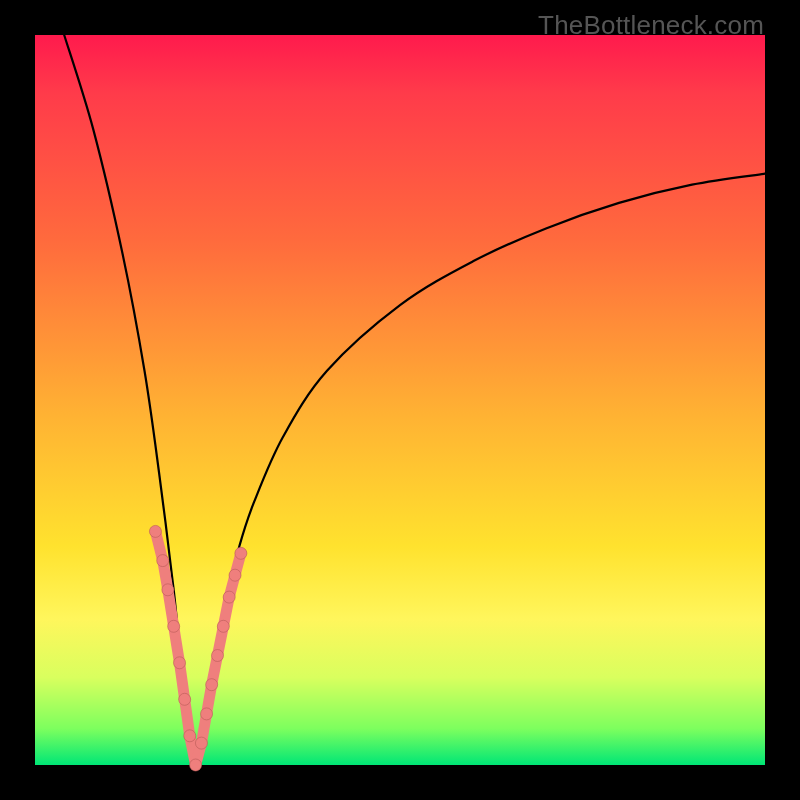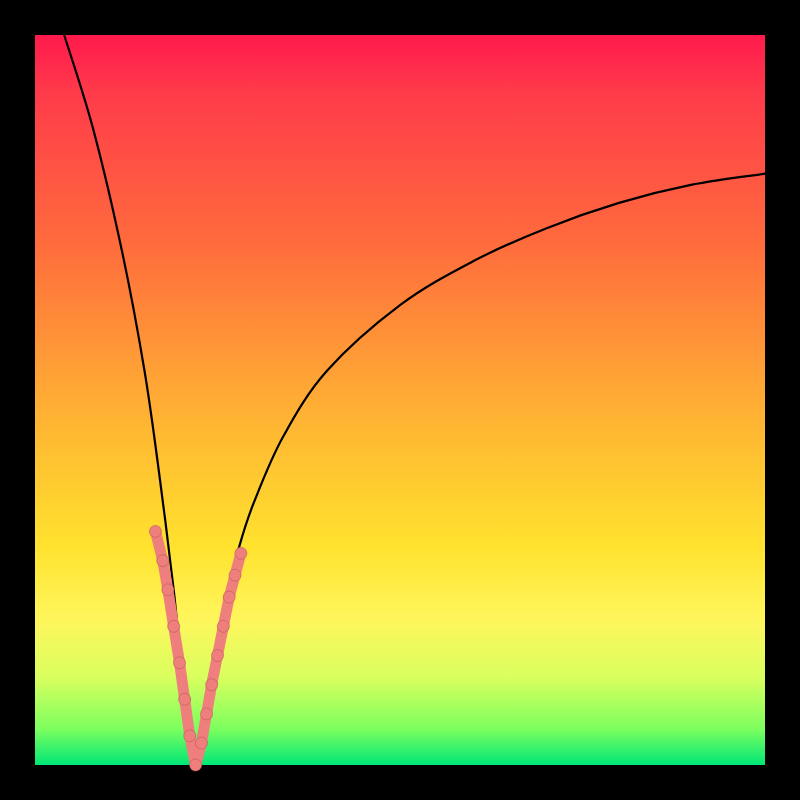--- a/index.html
+++ b/index.html
@@ -55,20 +55,21 @@
     top: 0;
     width: 730px;
     height: 730px;
     overflow: visible;
   }
 </style>
 </head>
 <body>
 
 <div class="frame">
+  <div class="watermark">TheBottleneck.com</div>
 
   <div class="plot-area">
     <svg class="curve-layer" viewBox="0 0 730 730">
       <path id="bottleneck-path" fill="none" stroke="#000000" stroke-width="2.2" stroke-linecap="round" d="M 29.2 0 C 34.07 15.82, 48.67 58.40, 58.40 94.90 C 68.13 131.40, 79.08 178.85, 87.60 219.00 C 96.12 259.15, 103.42 299.30, 109.50 335.80 C 115.58 372.30, 119.23 401.50, 124.10 438.00 C 128.97 474.50, 135.05 523.17, 138.70 554.80 C 142.35 586.43, 143.57 605.90, 146.00 627.80 C 148.43 649.70, 150.87 669.17, 153.30 686.20 C 155.73 703.23, 158.17 727.57, 160.60 730.00 C 163.03 732.43, 165.47 715.40, 167.90 700.80 C 170.33 686.20, 171.55 664.30, 175.20 642.40 C 178.85 620.50, 184.93 591.30, 189.80 569.40 C 194.67 547.50, 199.53 528.03, 204.40 511.00 C 209.27 493.97, 211.70 485.45, 219.00 467.20 C 226.30 448.95, 236.03 423.40, 248.20 401.50 C 260.37 379.60, 272.53 357.70, 292.00 335.80 C 311.47 313.90, 340.67 288.35, 365.00 270.10 C 389.33 251.85, 413.67 239.08, 438.00 226.30 C 462.33 213.53, 486.67 203.18, 511.00 193.45 C 535.33 183.72, 559.67 175.20, 584.00 167.90 C 608.33 160.60, 632.67 154.52, 657.00 149.65 C 681.33 144.78, 717.83 140.52, 730.00 138.70"></path>
       <g id="nodes-group">
           <line x1="120.45" y1="496.40" x2="127.75" y2="525.60" stroke="#ef7f7d" stroke-width="11" stroke-linecap="round"></line>
           <circle cx="120.45" cy="496.40" r="6" fill="#ef7f7d" stroke="#b85a58" stroke-width="0.6"></circle>
           <line x1="127.75" y1="525.60" x2="132.86" y2="554.80" stroke="#ef7f7d" stroke-width="11" stroke-linecap="round"></line>
           <circle cx="127.75" cy="525.60" r="6" fill="#ef7f7d" stroke="#b85a58" stroke-width="0.6"></circle>
           <line x1="132.86" y1="554.80" x2="138.70" y2="591.30" stroke="#ef7f7d" stroke-width="11" stroke-linecap="round"></line>

